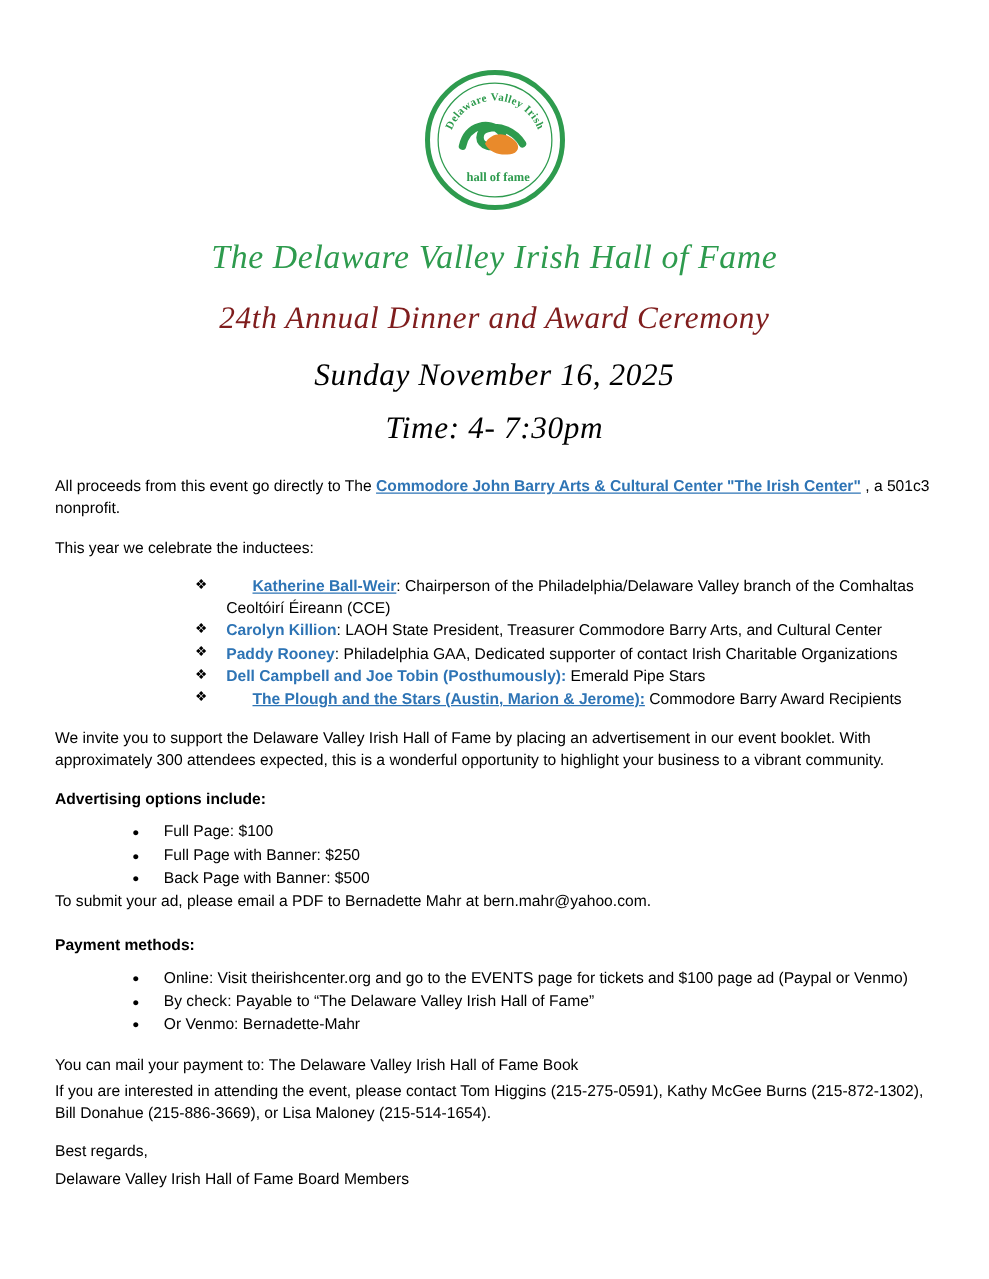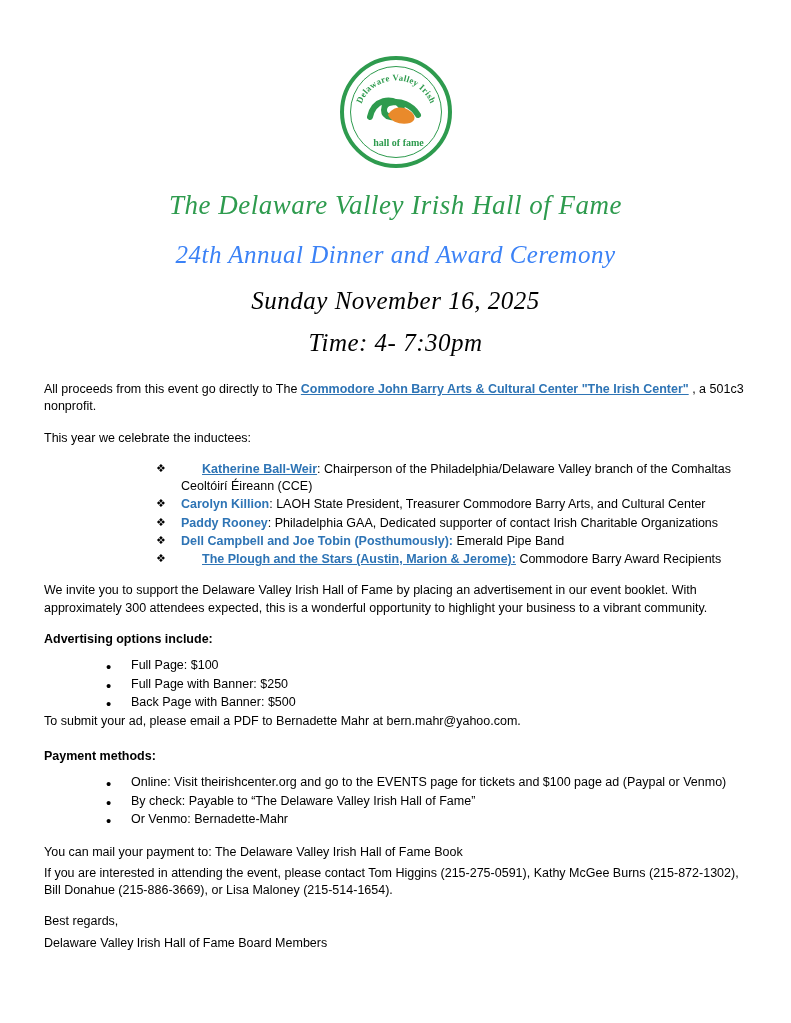--- a/index.html
+++ b/index.html
@@ -85,21 +85,21 @@
     text-align: center;
     letter-spacing: 0.5px;
   }
   .title-main {
     color: #2e9b4e;
     font-size: 27px;
     margin-top: 22px;
     text-align: center;
   }
   .title-sub {
-    color: #3b82f6;
+    color: #7f1d1d;
     font-size: 25px;
     margin-top: 20px;
   }
   .title-date {
     color: #000000;
     font-size: 25px;
     margin-top: 18px;
   }
   .title-time {
     color: #000000;
@@ -213,21 +213,21 @@
   <div class="body-block">
 
     <p class="para"><span> All proceeds from this event go directly to The </span><a class="link" href="#">Commodore John Barry Arts &amp; Cultural Center "The Irish Center"</a><span> , a 501c3 nonprofit.</span></p>
 
     <p class="para">This year we celebrate the inductees:</p>
 
     <ul class="diamond">
       <li><span class="name-link ul">Katherine Ball-Weir</span><span>: Chairperson of the Philadelphia/Delaware Valley branch of the Comhaltas Ceoltóirí Éireann (CCE)</span></li>
       <li><span class="name-link">Carolyn Killion</span><span>: LAOH State President, Treasurer Commodore Barry Arts, and Cultural Center</span></li>
       <li><span class="name-link">Paddy Rooney</span><span>: Philadelphia GAA, Dedicated supporter of contact Irish Charitable Organizations</span></li>
-      <li><span class="name-link">Dell Campbell and Joe Tobin (Posthumously):</span><span> Emerald Pipe Band</span></li>
+      <li><span class="name-link">Dell Campbell and Joe Tobin (Posthumously):</span><span> Emerald Pipe Stars</span></li>
       <li><span class="name-link ul">The Plough and the Stars (Austin, Marion &amp; Jerome):</span><span> Commodore Barry Award Recipients</span></li>
     </ul>
 
     <p class="para">We invite you to support the Delaware Valley Irish Hall of Fame by placing an advertisement in our event booklet. With approximately 300 attendees expected, this is a wonderful opportunity to highlight your business to a vibrant community.</p>
 
     <p class="section-head">Advertising options include:</p>
 
     <ul class="round">
       <li>Full Page: $100</li>
       <li>Full Page with Banner: $250</li>

